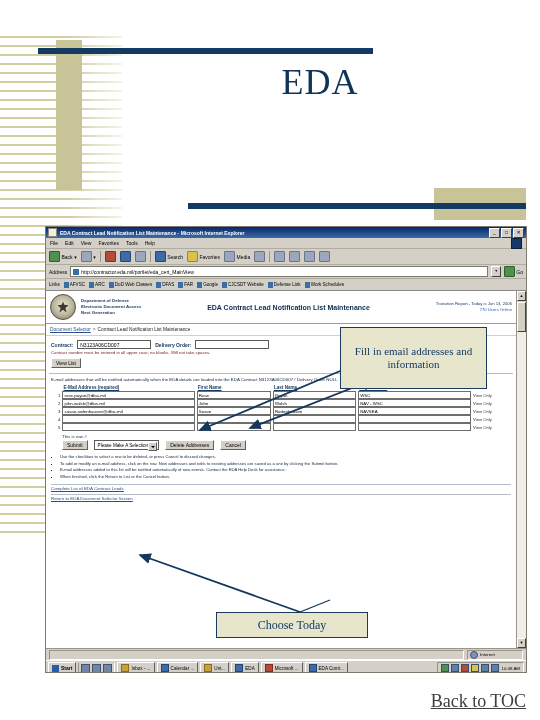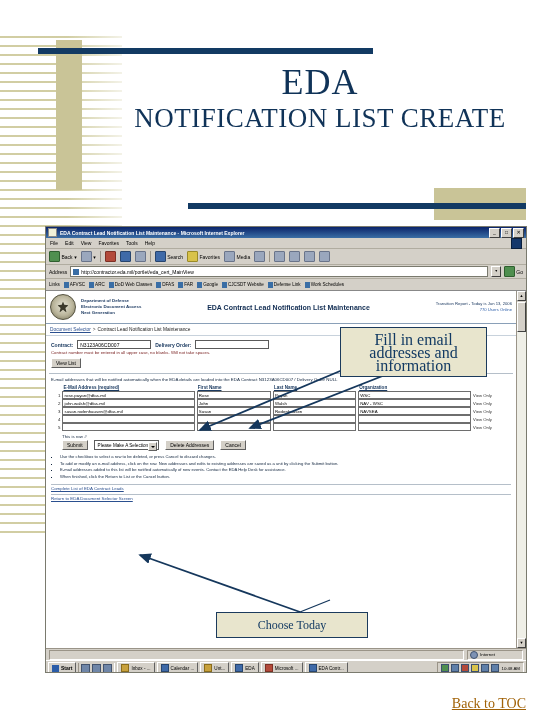--- a/index.html
+++ b/index.html
@@ -36,22 +36,22 @@
 
   #slide-title{
     position:absolute;left:120px;top:62px;width:400px;
     text-align:center;color:#103358;
     font-family:"Liberation Serif",serif;
   }
   #slide-title .line1{font-size:36px;line-height:40px;letter-spacing:1px;}
   #slide-title .line2{font-size:27px;line-height:33px;letter-spacing:.5px;}
 
   #back-to-toc{
-    position:absolute;right:14px;bottom:8px;color:#a16207;
-    font-family:"Liberation Serif",serif;font-size:14px;
+    position:absolute;right:14px;bottom:8px;color:#404040;
+    font-family:"Liberation Serif",serif;font-size:18px;
     cursor:pointer;
   }
 
   
   #browser-window{
     position:absolute;left:45px;top:226px;width:480px;height:445px;
     background:#d4d0c8;border:1px solid #7a7a6e;
     font-size:4.6px;color:#000;overflow:hidden;
   }
   .ie-titlebar{
@@ -271,37 +271,36 @@
   .tray-ico.y{background:#d8c24a;}
   .tray-clock{font-size:4.4px;color:#000;}
 
   
   .callout{
     position:absolute;background:#e8e5cd;border:1px solid #1b3a5c;
     color:#123a63;font-family:"Liberation Serif",serif;
     display:flex;align-items:center;justify-content:center;text-align:center;
     line-height:13px;
   }
-  #callout-fill-email{left:340px;top:327px;width:137px;height:36px;font-size:16px;padding:6px 4px;}
+  #callout-fill-email{left:340px;top:327px;width:137px;height:36px;font-size:11px;padding:12px 4px;}
   #callout-choose-submit{left:216px;top:612px;width:150px;height:24px;font-size:12px;}
   #arrow-layer{position:absolute;left:0;top:0;width:540px;height:720px;pointer-events:none;}
 </style>
 </head>
 <body>
 
 <div id="slide-stripes"></div>
 <div id="slide-stripes-fade"></div>
 <div id="vertical-khaki-bar"></div>
 <div id="title-rule-top"></div>
 <div id="khaki-block-right"></div>
 <div id="title-rule-bottom"></div>
 
 <div id="slide-title">
   <div class="line1">EDA</div>
-  <div class="line2">NOTIFICATION LIST CREATE</div>
 </div>
 
 <a id="back-to-toc" href="#">Back to TOC</a>
 
 <div id="browser-window">
 
   <div class="ie-titlebar">
     <span class="tb-icon"></span>
     <span class="ie-title-text">EDA Contract Lead Notification List Maintenance - Microsoft Internet Explorer</span>
     <span class="win-btns">

